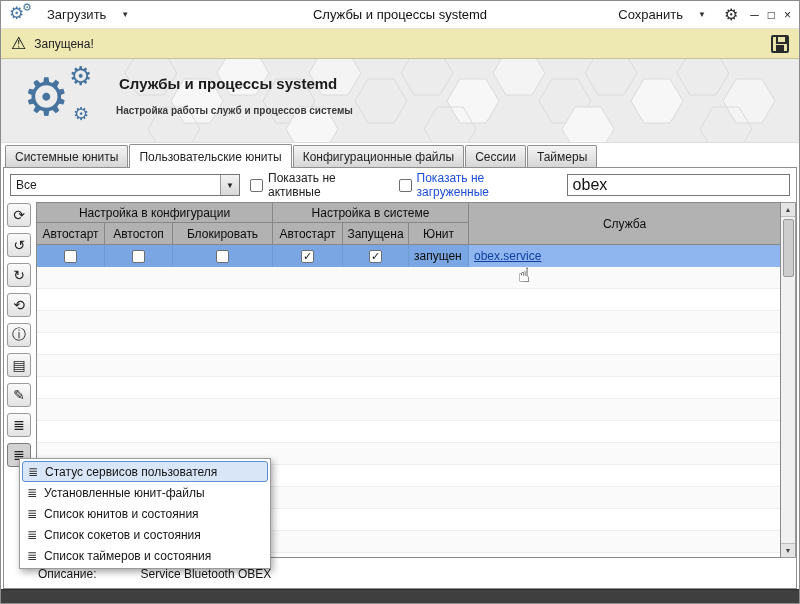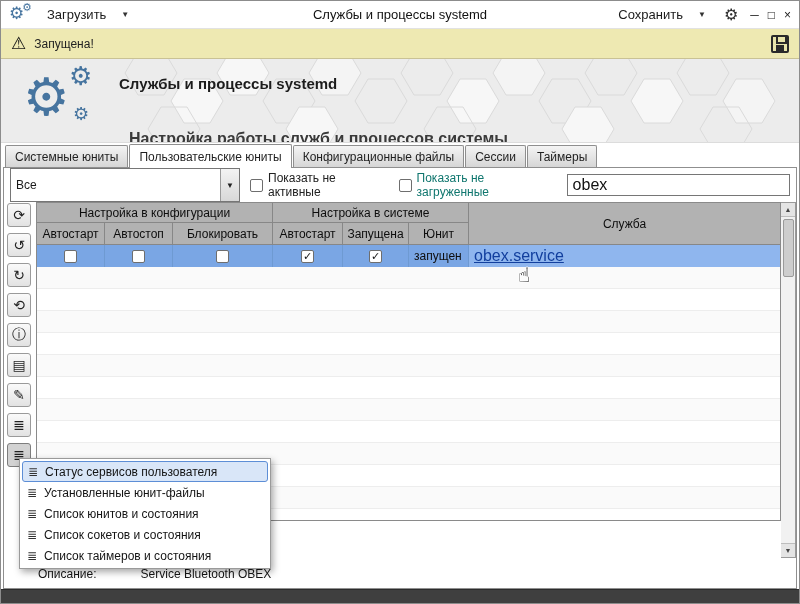--- a/index.html
+++ b/index.html
@@ -31,69 +31,69 @@
   .diskette::after{ content:""; position:absolute; bottom:0; left:3px; width:8px; height:6px; background:#2a2a2a; }
 
   
   .banner{ height:84px; background:#ececec; position:relative; overflow:hidden; border-bottom:1px solid #dcdcdc; }
   .hexbg{ position:absolute; left:0; top:0; }
   .banner-gears{ position:absolute; left:22px; top:6px; width:90px; height:76px; color:#46749f; }
   .banner-gears .bg1{ position:absolute; left:0; top:6px; font-size:52px; line-height:1; }
   .banner-gears .bg2{ position:absolute; left:46px; top:-2px; font-size:26px; line-height:1; }
   .banner-gears .bg3{ position:absolute; left:50px; top:40px; font-size:18px; line-height:1; }
   .banner-title{ position:absolute; left:118px; top:16px; font-size:15px; font-weight:bold; color:#1c1c1c; }
-  .banner-sub{ position:absolute; left:128px; top:46px; font-size:16px; font-weight:bold; color:#3a3a3a;margin-top:25px; }
+  .banner-sub{ position:absolute; left:115px; top:46px; font-size:10px; font-weight:bold; color:#3a3a3a; }
 
   
   .tabs{ height:24px; display:flex; align-items:flex-end; padding-left:4px; position:relative; z-index:3; }
   .tab{ height:22px; display:flex; align-items:center; padding:0 9px; font-size:12px; color:#1f1f1f;
         background:linear-gradient(#f4f4f4,#d6d6d6); border:1px solid #8f8f8f; border-bottom:none; margin-right:1px;
         border-radius:2px 2px 0 0; cursor:default; }
   .tab.active{ background:#fff; height:24px; margin-bottom:-1px; z-index:4; position:relative; }
 
   
   .panel{ margin:0 2px; height:422px; border:1px solid #8f8f8f; background:#fff; position:relative; }
 
   .filterrow{ height:34px; display:flex; align-items:center; gap:10px; padding:0 6px; }
-  .combo{ width:235px; height:34px; border:1px solid #767676; display:flex; align-items:center; background:#fff; }
+  .combo{ width:235px; height:22px; border:1px solid #767676; display:flex; align-items:center; background:#fff; }
   .combo-text{ flex:1; padding-left:5px; font-size:12px; }
   .combo-btn{ width:19px; height:100%; border-left:1px solid #9a9a9a; background:linear-gradient(#f3f3f3,#d8d8d8);
               display:flex; align-items:center; justify-content:center; }
   .combo-btn span{ font-size:8px; color:#222; }
   .chk-group{ display:flex; align-items:center; gap:5px; }
   .cb{ width:13px; height:13px; background:#fff; border:1px solid #6e6e6e; border-radius:2px; display:flex;
        align-items:center; justify-content:center; font-size:11px; font-weight:bold; color:#141414; line-height:1; flex:0 0 auto; }
   .chk-label{ font-size:12px; color:#222; }
-  .chk-label.dim{ color:#0f766e; }
+  .chk-label.dim{ color:#1d4ed8; }
   .search-input{ margin-left:auto; width:228px; height:22px; border:1px solid #767676; padding:0 5px; font-size:16px;
                  font-family:"Liberation Sans","DejaVu Sans",sans-serif; color:#111; outline:none; }
 
   
   .main{ height:358px; display:flex; align-items:flex-start; padding-left:3px; }
   .toolbar{ width:29px; display:flex; flex-direction:column; gap:6px; padding-top:1px; }
   .tool-btn{ width:24px; height:24px; border:1px solid #9a9a9a; border-radius:3px; background:linear-gradient(#fafafa,#e2e2e2);
              display:flex; align-items:center; justify-content:center; font-size:14px; color:#222; cursor:default; }
   .tool-btn.pressed{ background:#d2d2d2; border-color:#7d7d7d; }
 
-  .table-wrap{ flex:1; height:319px; border:1px solid #8a8a8a; background:#fff; overflow:hidden; }
+  .table-wrap{ flex:1; height:356px; border:1px solid #8a8a8a; background:#fff; overflow:hidden; }
   .grid{ display:grid; grid-template-columns:68px 68px 100px 70px 66px 60px 1fr; }
   .thead{ grid-template-rows:20px 22px; }
   .th{ background:#b2b2b2; border-right:1px solid #878787; border-bottom:1px solid #878787; display:flex;
        align-items:center; justify-content:center; font-size:12px; color:#0d0d0d; }
   .th.g1{ grid-column:1/4; grid-row:1; }
   .th.g2{ grid-column:4/7; grid-row:1; }
   .th.gsvc{ grid-column:7; grid-row:1/3; border-right:none; }
   .th.c1{grid-column:1;grid-row:2;} .th.c2{grid-column:2;grid-row:2;} .th.c3{grid-column:3;grid-row:2;}
   .th.c4{grid-column:4;grid-row:2;} .th.c5{grid-column:5;grid-row:2;} .th.c6{grid-column:6;grid-row:2;}
 
   .sel-row{ height:22px; background:#7aa6e4; }
   .td{ display:flex; align-items:center; justify-content:center; border-right:1px solid #6e9ad2; height:22px; }
   .td.text-left{ justify-content:flex-start; padding-left:5px; }
   .td.svc{ background:#8fb6ee; border-right:none; }
-  .svc-link{ color:#123f9e; text-decoration:underline; cursor:pointer; font-size:16px; }
+  .svc-link{ color:#123f9e; text-decoration:underline; cursor:pointer; font-size:12px; }
   .unit-state{ font-size:12px; color:#0e0e0e; }
 
   .empty-row{ height:22px; border-bottom:1px solid #ededed; background:#fff; }
   .empty-row:nth-child(odd){ background:#fafafa; }
 
   .vscroll{ width:15px; height:356px; border:1px solid #9a9a9a; border-left:none; background:#f1f1f1;
             display:flex; flex-direction:column; align-items:center; }
   .vs-btn{ width:100%; height:14px; display:flex; align-items:center; justify-content:center; font-size:7px; color:#444;
            background:#e4e4e4; border-bottom:1px solid #bdbdbd; }
   .vs-btn.bottom{ margin-top:auto; border-top:1px solid #bdbdbd; border-bottom:none; }

